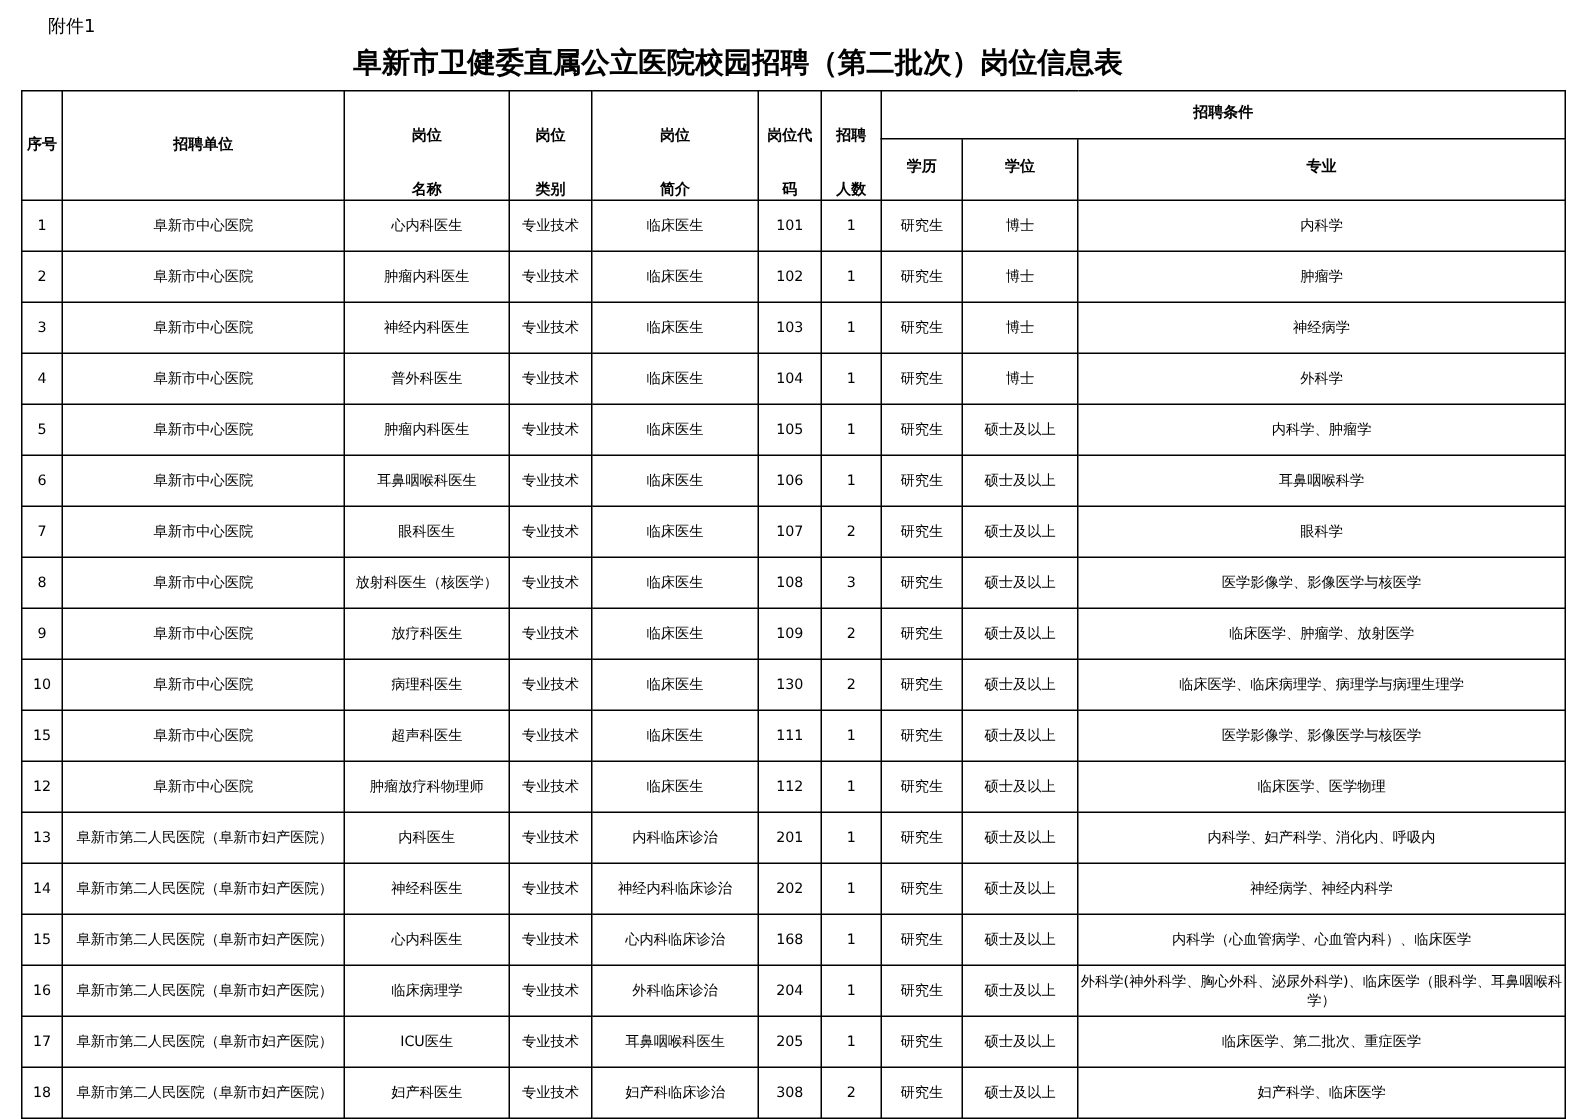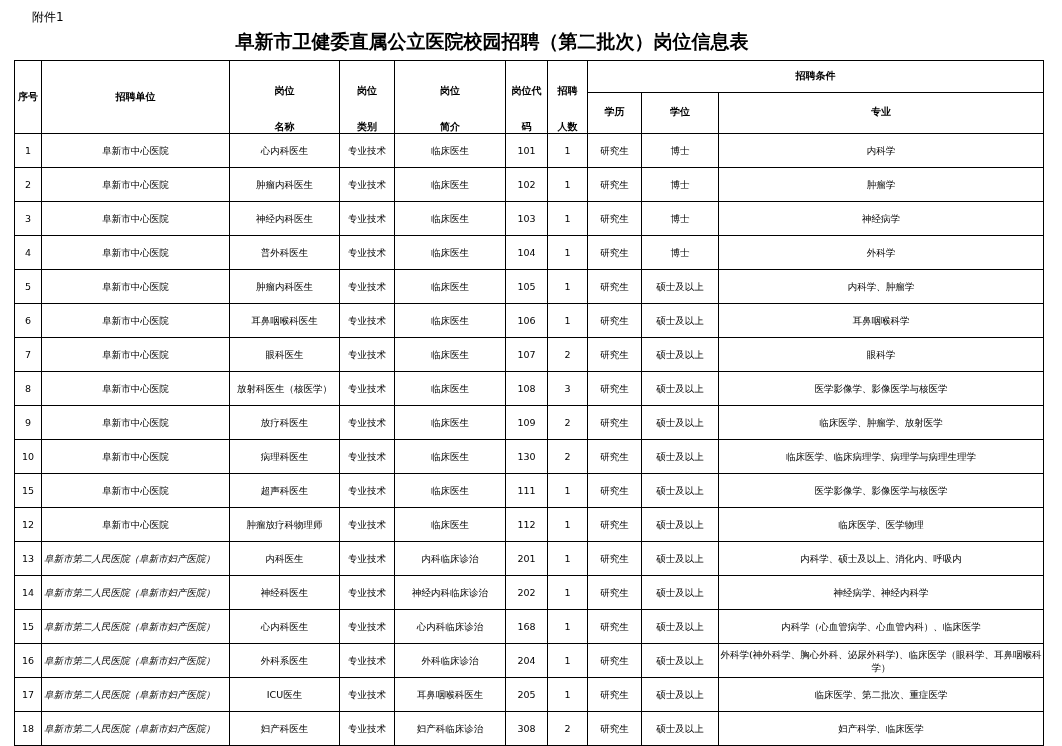--- a/index.html
+++ b/index.html
@@ -11,21 +11,21 @@
            padding-left: 38px; box-sizing: border-box; margin-left: 45px; }
   table { position: absolute; left: 14px; top: 60px; border-collapse: collapse;
           table-layout: fixed; width: 1029px; }
   td, th { border: 1px solid #000; text-align: center; vertical-align: middle; padding: 0;
            font-size: 9.5px; line-height: 12px; overflow: hidden; }
   th { font-weight: bold; font-size: 10px; }
   thead tr.h1 th { height: 23px; }
   thead tr.h2 th { height: 30px; font-family: Liberation Mono, monospace; }
   th.tall { height: 54px; margin-top: 30px; }
   tbody td { height: 33px; }
-  td.left { text-align: left; padding-left: 2px; font-style: italic; }
+  td.left { text-align: center; padding-left: 2px; }
   td.wrap { line-height: 13px; }
   .hl { display: block; margin-top: 24px; }
 </style>
 </head>
 <body>
 
 <div class="attachment">附件1</div>
 <div class="title">阜新市卫健委直属公立医院校园招聘（第二批次）岗位信息表</div>
 
 <table>
@@ -233,21 +233,21 @@
   <tr>
     <td>13</td>
     <td class="left">阜新市第二人民医院（阜新市妇产医院）</td>
     <td>内科医生</td>
     <td>专业技术</td>
     <td>内科临床诊治</td>
     <td>201</td>
     <td>1</td>
     <td>研究生</td>
     <td>硕士及以上</td>
-    <td class="wrap">内科学、硕士及以上、消化内、呼吸内</td>
+    <td class="wrap">内科学、妇产科学、消化内、呼吸内</td>
   </tr>
 
   <tr>
     <td>14</td>
     <td class="left">阜新市第二人民医院（阜新市妇产医院）</td>
     <td>神经科医生</td>
     <td>专业技术</td>
     <td>神经内科临床诊治</td>
     <td>202</td>
     <td>1</td>
@@ -265,21 +265,21 @@
     <td>168</td>
     <td>1</td>
     <td>研究生</td>
     <td>硕士及以上</td>
     <td class="wrap">内科学（心血管病学、心血管内科）、临床医学</td>
   </tr>
 
   <tr>
     <td>16</td>
     <td class="left">阜新市第二人民医院（阜新市妇产医院）</td>
-    <td>外科系医生</td>
+    <td>临床病理学</td>
     <td>专业技术</td>
     <td>外科临床诊治</td>
     <td>204</td>
     <td>1</td>
     <td>研究生</td>
     <td>硕士及以上</td>
     <td class="wrap">外科学(神外科学、胸心外科、泌尿外科学)、临床医学（眼科学、耳鼻咽喉科学）</td>
   </tr>
 
   <tr>

